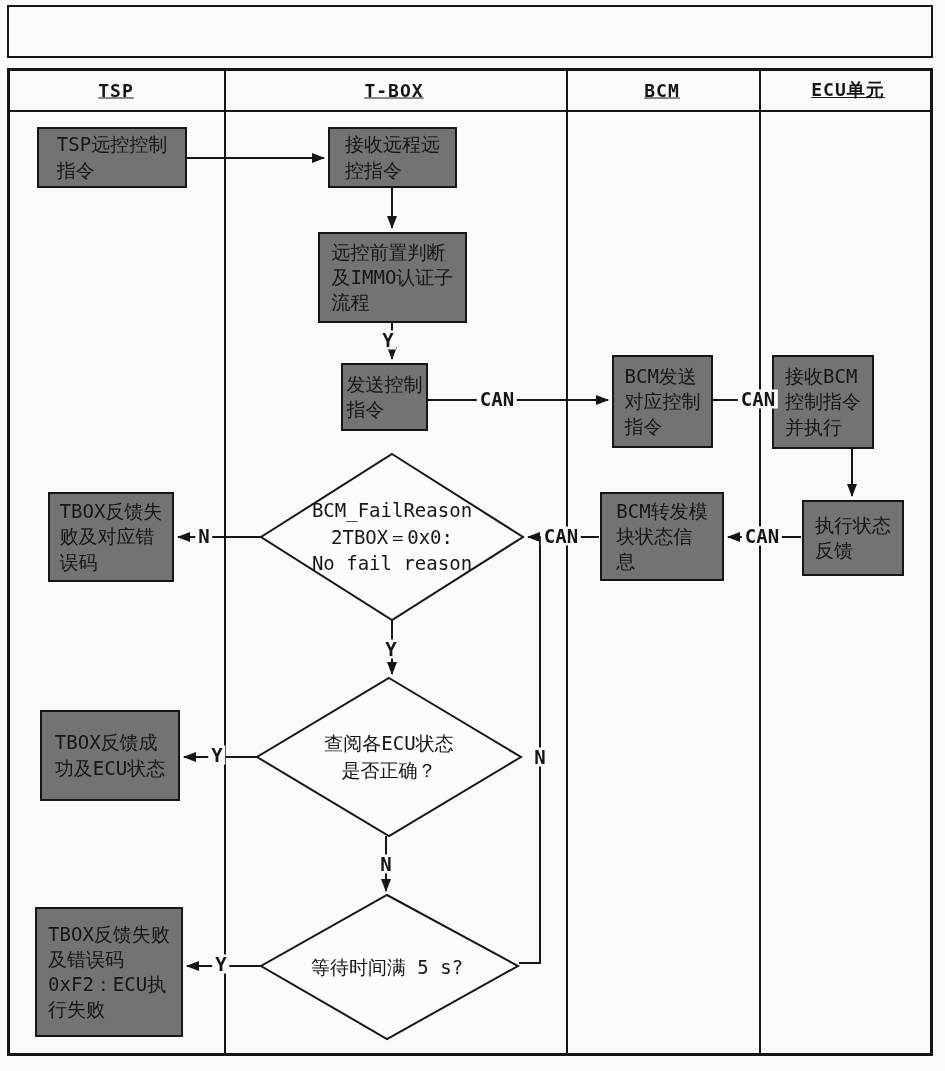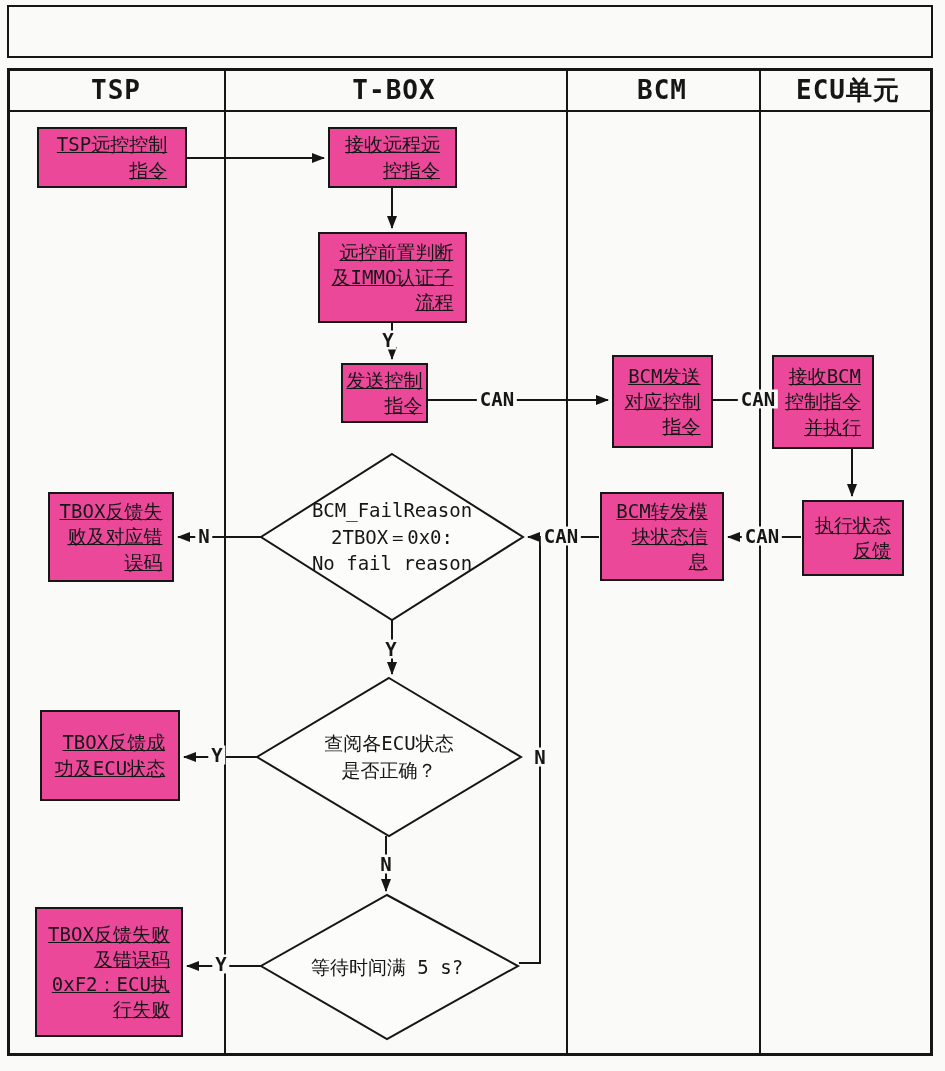--- a/index.html
+++ b/index.html
@@ -8,26 +8,26 @@
     background:#fafaf8;overflow:hidden;
     font-family:"DejaVu Sans Mono","Liberation Mono",monospace;
     color:#161616;
   }
   .frame{position:absolute;border:2px solid #161616;background:transparent;box-sizing:border-box;}
   .table-frame{border-width:3px;}
   .vline{position:absolute;width:2px;background:#161616;}
   .hline{position:absolute;height:2px;background:#161616;}
   .lane-header{
     position:absolute;top:90px;transform:translate(-50%,-50%);
-    font-size:26px;font-weight:bold;letter-spacing:1px;white-space:nowrap;
+    font-size:18px;font-weight:bold;letter-spacing:1px;white-space:nowrap;text-decoration:underline;
   }
   .node{
-    position:absolute;border:2px solid #161616;background:#ec4899;
+    position:absolute;border:2px solid #161616;background:#737373;
     box-sizing:border-box;display:flex;align-items:center;justify-content:center;
-    text-align:right;font-size:19px;line-height:1.32;white-space:pre-line;text-decoration:underline;
+    text-align:left;font-size:19px;line-height:1.32;white-space:pre-line;
   }
   .dlabel{
     position:absolute;transform:translate(-50%,-50%);text-align:center;
     font-size:19px;line-height:1.4;white-space:pre-line;
   }
   .elabel{
     position:absolute;transform:translate(-50%,-50%);
     font-size:19px;font-weight:bold;background:#fafaf8;padding:0 3px;
     white-space:nowrap;line-height:1;
   }
@@ -83,21 +83,21 @@
     <polygon class="shape" points="387,895 518,966 387,1039 261,966"></polygon>
   </svg>
 
   <div class="node" style="left:37px;top:127px;width:150px;height:61px;">TSP远控控制
 指令</div>
   <div class="node" style="left:328px;top:127px;width:129px;height:61px;">接收远程远
 控指令</div>
   <div class="node" style="left:318px;top:232px;width:149px;height:91px;">远控前置判断
 及IMMO认证子
 流程</div>
-  <div class="node" style="left:341px;top:363px;width:87px;height:60px;">发送控制
+  <div class="node" style="left:341px;top:363px;width:87px;height:68px;">发送控制
 指令</div>
   <div class="node" style="left:612px;top:355px;width:101px;height:93px;">BCM发送
 对应控制
 指令</div>
   <div class="node" style="left:772px;top:355px;width:102px;height:94px;">接收BCM
 控制指令
 并执行</div>
   <div class="node" style="left:48px;top:492px;width:126px;height:90px;">TBOX反馈失
 败及对应错
 误码</div>

